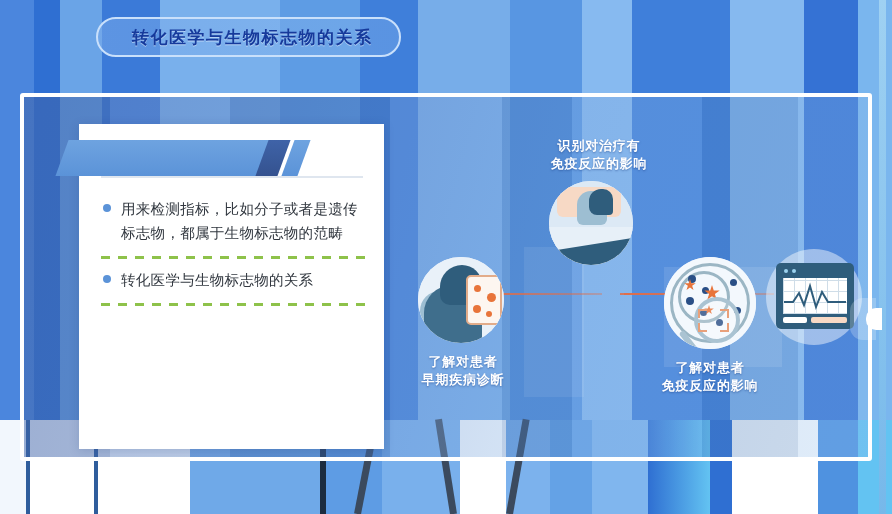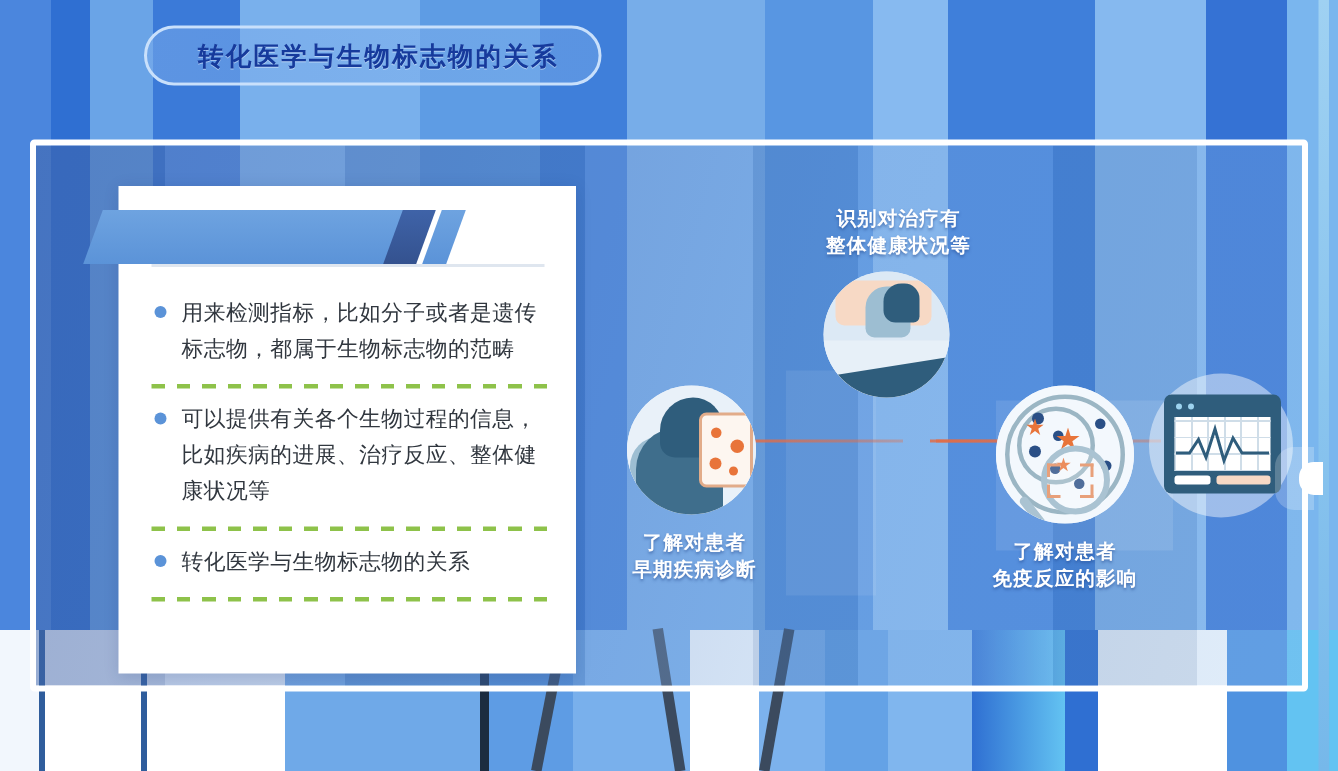--- a/index.html
+++ b/index.html
@@ -321,25 +321,20 @@
     <div class="card-underline"></div>
 
     <div class="bullets">
 
       <div class="bullet-row">
         <span class="bullet-dot"></span>
         <div class="bullet-text">用来检测指标，比如分子或者是遗传标志物，都属于生物标志物的范畴</div>
         <div class="dash-sep"></div>
       </div>
 
-      <div class="bullet-row">
-        <span class="bullet-dot"></span>
-        <div class="bullet-text">可以提供有关各个生物过程的信息，比如疾病的进展、治疗反应、整体健康状况等</div>
-        <div class="dash-sep"></div>
-      </div>
 
       <div class="bullet-row">
         <span class="bullet-dot"></span>
         <div class="bullet-text">转化医学与生物标志物的关系</div>
         <div class="dash-sep"></div>
       </div>
 
     </div>
   </div>
 
@@ -361,21 +356,21 @@
           <span class="dotc" style="left:5px;top:28px;width:8px;height:8px;"></span>
           <span class="dotc" style="left:18px;top:34px;width:6px;height:6px;"></span>
         </div>
       </div>
       <div class="node-cap" style="left:-21px;top:96px;">了解对患者
 早期疾病诊断</div>
     </div>
 
     <div class="node" style="left:505px;top:40px;width:130px;height:160px;">
       <div class="node-cap" style="left:-10px;top:0px;">识别对治疗有
-整体健康状况等</div>
+免疫反应的影响</div>
       <div class="node-circle" style="left:20px;top:44px;width:84px;height:84px;">
         <div class="bed-sky"></div>
         <div class="pillow"></div>
         <div class="bed-head"></div>
         <div class="bed-hair"></div>
         <div class="bed-sheet"></div>
         <div class="bed-blanket"></div>
       </div>
     </div>
 

